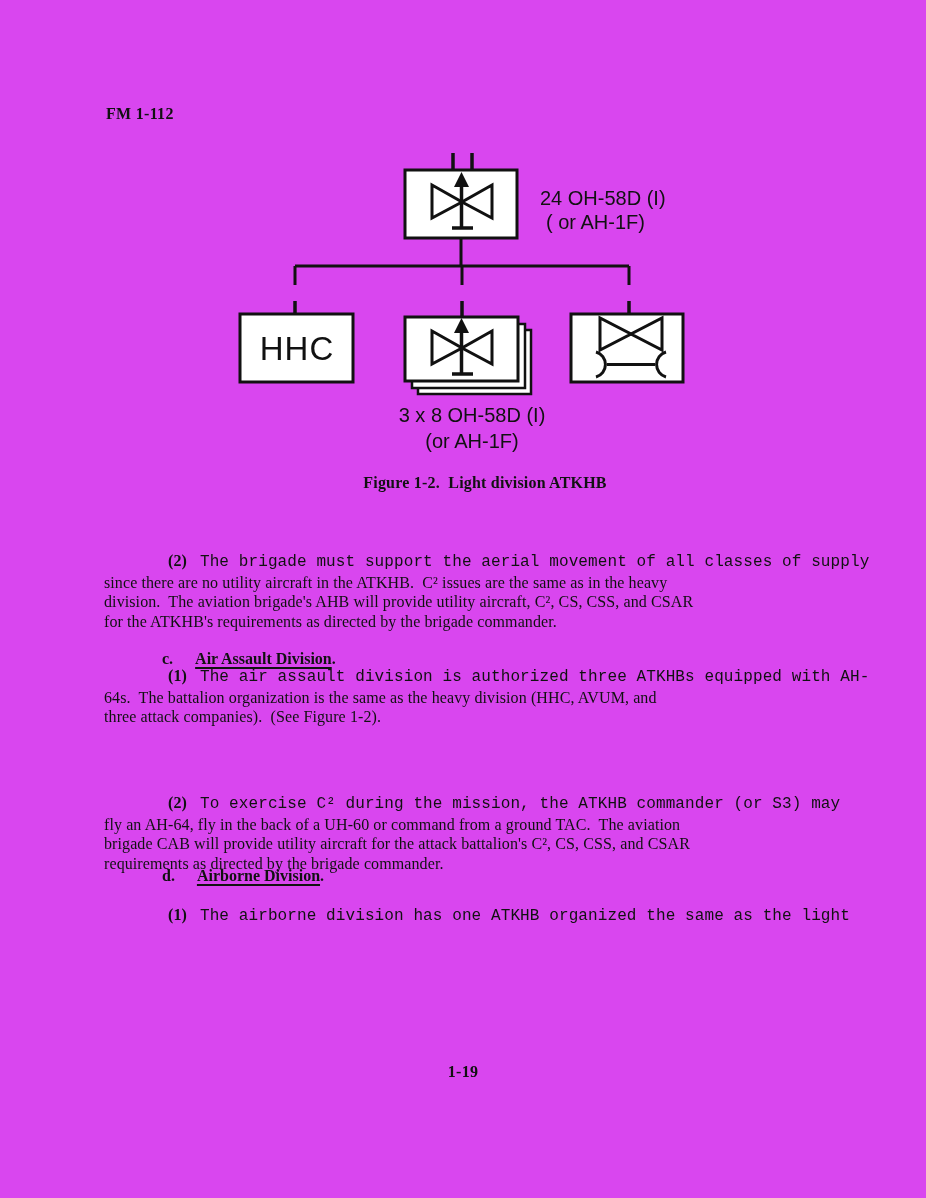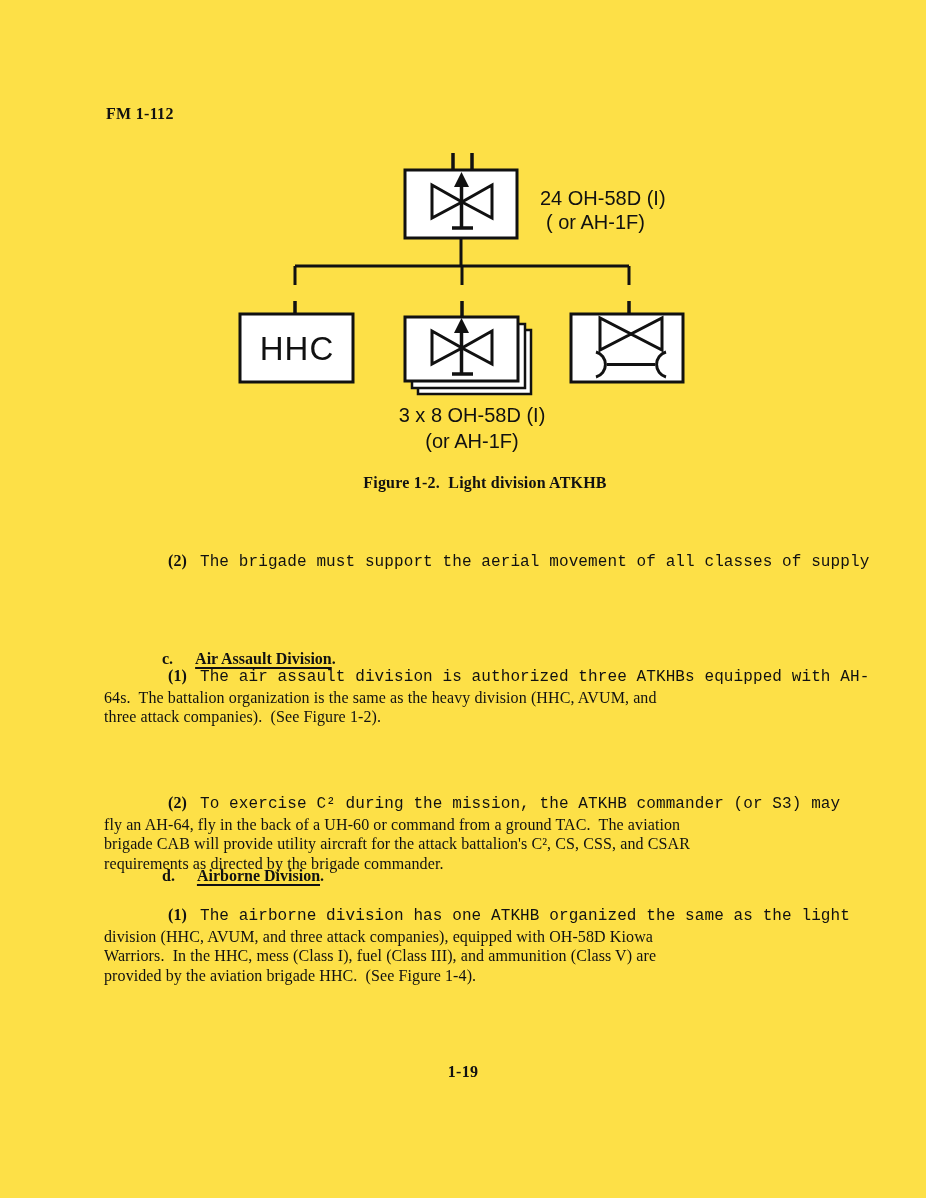--- a/index.html
+++ b/index.html
@@ -1,17 +1,17 @@
 <!DOCTYPE html>
 <html><head>
 <meta charset="utf-8">
 <style>
   html,body{margin:0;padding:0;background:#e8e8e8;}
   .page{
-    position:relative; width:926px; height:1198px; background:#fde047;
+    position:relative; width:926px; height:1198px; background:#d946ef;
     font-family:"Liberation Serif", serif; color:#111; overflow:hidden;
     box-shadow:0 0 4px rgba(0,0,0,.3); margin:0 auto;
   }
   .fm-header{
     position:absolute; left:106px; top:105px;
     font-size:16px; font-weight:bold; letter-spacing:.3px;
   }
   .figure-svg{ position:absolute; left:230px; top:145px; }
   .figure-svg text{ font-family:"Liberation Sans", sans-serif; fill:#111; }
   .figure-svg .unit-label{ font-size:20px; }
@@ -104,20 +104,23 @@
       <path d="M366 207 A 13 13 0 0 1 366 232"></path>
       <path d="M436 207 A 13 13 0 0 0 436 232"></path>
       <line x1="377" y1="219.5" x2="425" y2="219.5"></line>
     </g>
   </svg>
 
   <div class="caption">Figure 1-2.  Light division ATKHB</div>
 
   <div class="para" style="top:551px">
     <div><b class="pm">(2)</b><span class="pfirst">The brigade must support the aerial movement of all classes of supply</span></div>
+    <div class="prest">since there are no utility aircraft in the ATKHB.  C² issues are the same as in the heavy
+division.  The aviation brigade's AHB will provide utility aircraft, C², CS, CSS, and CSAR
+for the ATKHB's requirements as directed by the brigade commander.</div>
   </div>
 
   <div class="heading" style="top:649px">
     <b class="hm">c.</b><b class="ht">Air Assault Division</b><b>.</b>
   </div>
 
   <div class="para" style="top:666px">
     <div><b class="pm">(1)</b><span class="pfirst">The air assault division is authorized three ATKHBs equipped with AH-</span></div>
     <div class="prest">64s.  The battalion organization is the same as the heavy division (HHC, AVUM, and
 three attack companies).  (See Figure 1-2).</div>
@@ -129,20 +132,17 @@
 brigade CAB will provide utility aircraft for the attack battalion's C², CS, CSS, and CSAR
 requirements as directed by the brigade commander.</div>
   </div>
 
   <div class="heading" style="top:866px">
     <b class="hm">d.</b><b class="ht">Airborne Division</b><b>.</b>
   </div>
 
   <div class="para" style="top:905px">
     <div><b class="pm">(1)</b><span class="pfirst">The airborne division has one ATKHB organized the same as the light</span></div>
-    <div class="prest">division (HHC, AVUM, and three attack companies), equipped with OH-58D Kiowa
-Warriors.  In the HHC, mess (Class I), fuel (Class III), and ammunition (Class V) are
-provided by the aviation brigade HHC.  (See Figure 1-4).</div>
   </div>
 
   <div class="pageno">1-19</div>
 
 </div>
 
 </body></html>

